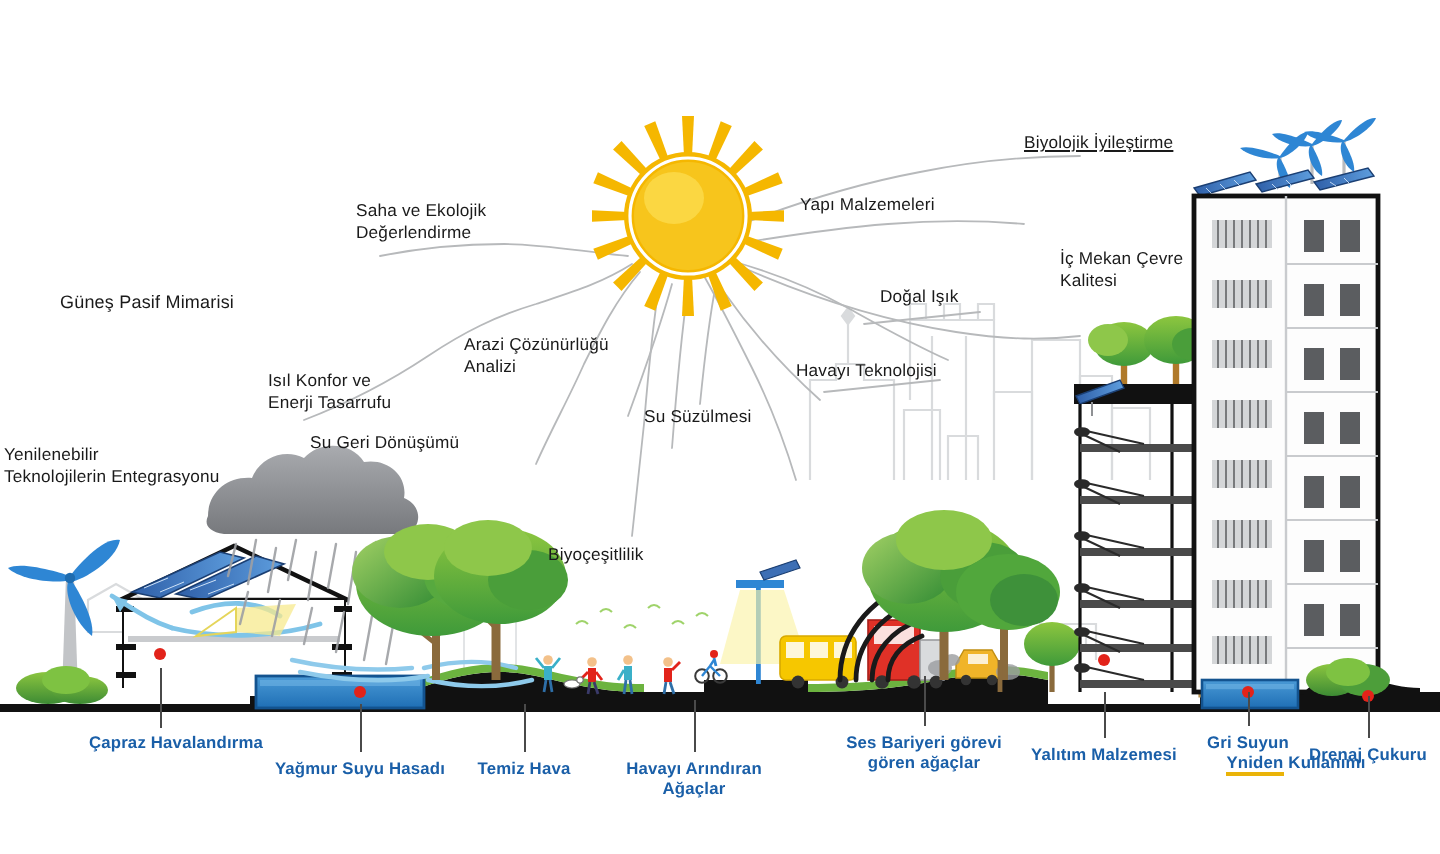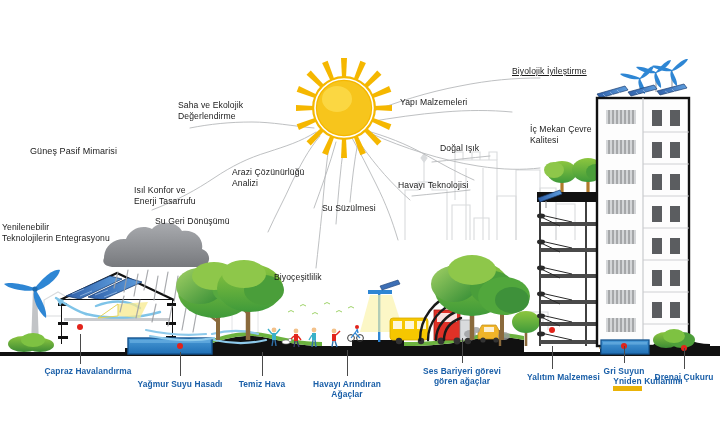--- a/index.html
+++ b/index.html
@@ -24,21 +24,21 @@
     z-index:40;
   }
   .lbl.bold{font-weight:normal;font-size:9px;}
   .lbl.blue{
     color:#1a5fa8;
     font-weight:bold;
     font-size:8.4px;
     line-height:10px;
     text-align:center;
   }
-  .lbl.blue .u{ border-bottom:5px solid #eab308;margin-left:48px; }
+  .lbl.blue .u{ border-bottom:2px solid #eab308;margin-left:48px; }
 
   
   .stem{position:absolute;width:1px;background:#4a4a4a;z-index:35;}
 
   
   .curves{position:absolute;left:0;top:0;width:720px;height:427px;z-index:20;pointer-events:none;}
 
   
   .art{position:absolute;left:0;top:0;width:720px;height:427px;z-index:10;}
   .artTop{position:absolute;left:0;top:0;width:720px;height:427px;z-index:30;}
@@ -659,18 +659,18 @@
       <div class="lbl" style="left: 530px; top: 124px;">İç Mekan Çevre
 Kalitesi</div>
       <div class="lbl" style="left: 274px; top: 272px;">Biyoçeşitlilik</div>
       <div class="lbl blue" style="left: 18px; top: 366px; width: 140px;">Çapraz Havalandırma</div>
       <div class="lbl blue" style="left: 110px; top: 379px; width: 140px;">Yağmur Suyu Hasadı</div>
       <div class="lbl blue" style="left: 192px; top: 379px; width: 140px;">Temiz Hava</div>
       <div class="lbl blue" style="left: 277px; top: 379px; width: 140px;">Havayı Arındıran
 Ağaçlar</div>
       <div class="lbl blue" style="left: 392px; top: 366px; width: 140px;">Ses Bariyeri görevi
 gören ağaçlar</div>
-      <div class="lbl blue" style="left: 460px; top: 372px; width: 140px; text-align: right;">Yalıtım Malzemesi</div>
+      <div class="lbl blue" style="left: 482px; top: 372px; width: 140px;">Yalıtım Malzemesi</div>
       <div class="lbl blue" style="left: 554px; top: 366px; width: 140px;">Gri Suyun<br><span class="u">Yniden</span> Kullanımı</div>
       <div class="lbl blue" style="left: 614px; top: 372px; width: 140px;">Drenaj Çukuru</div>
     </div>
 
 </div>
 
 </body></html>

